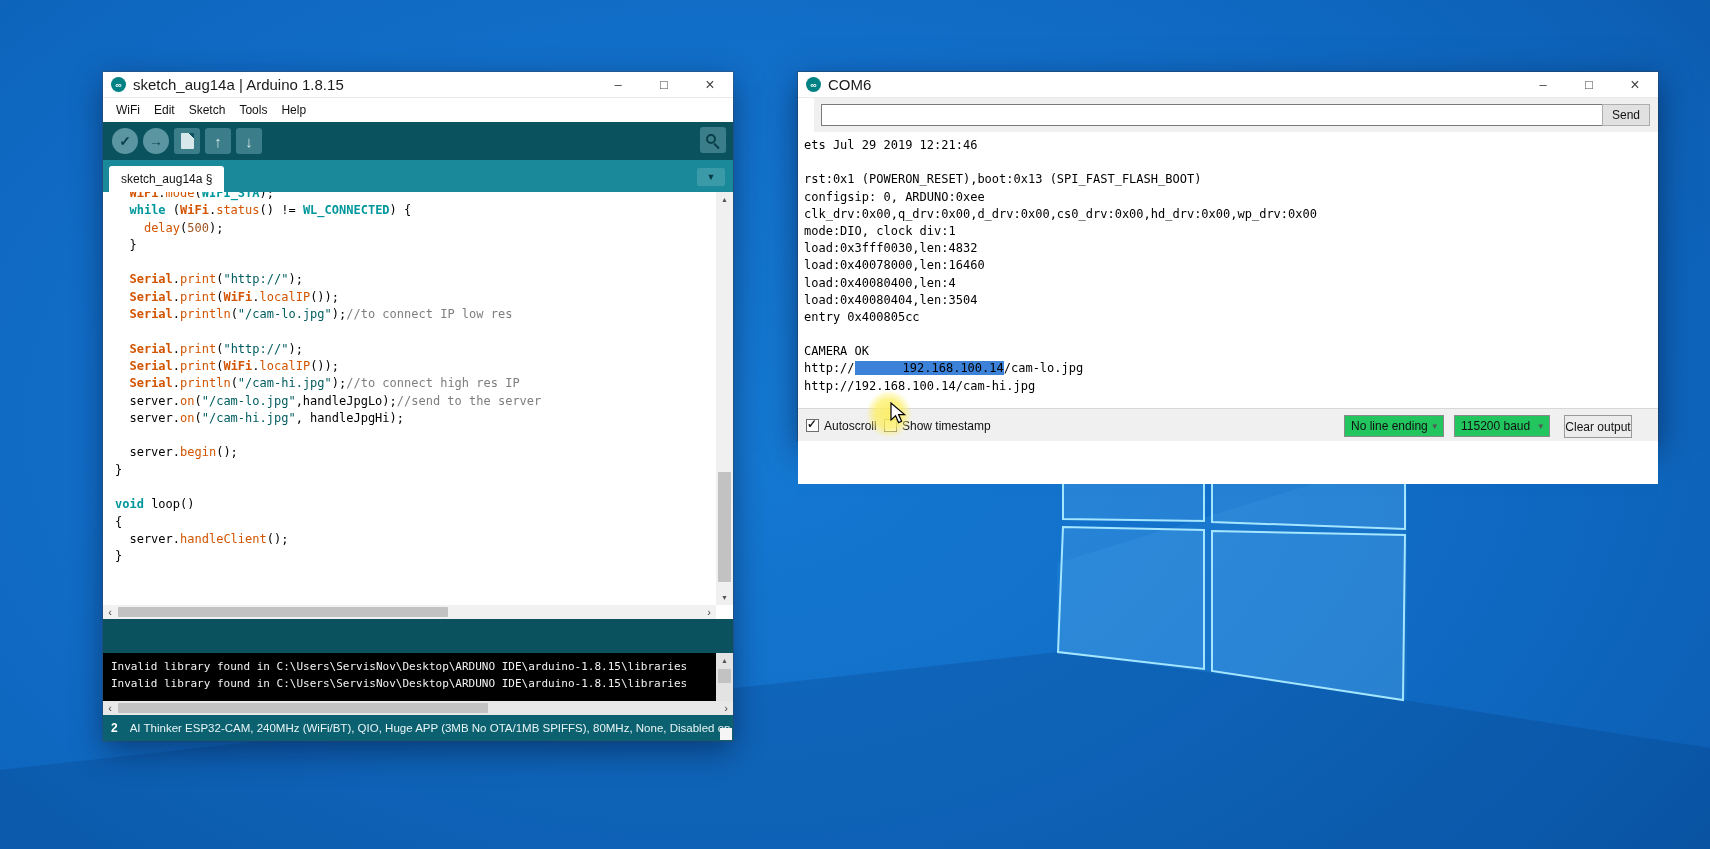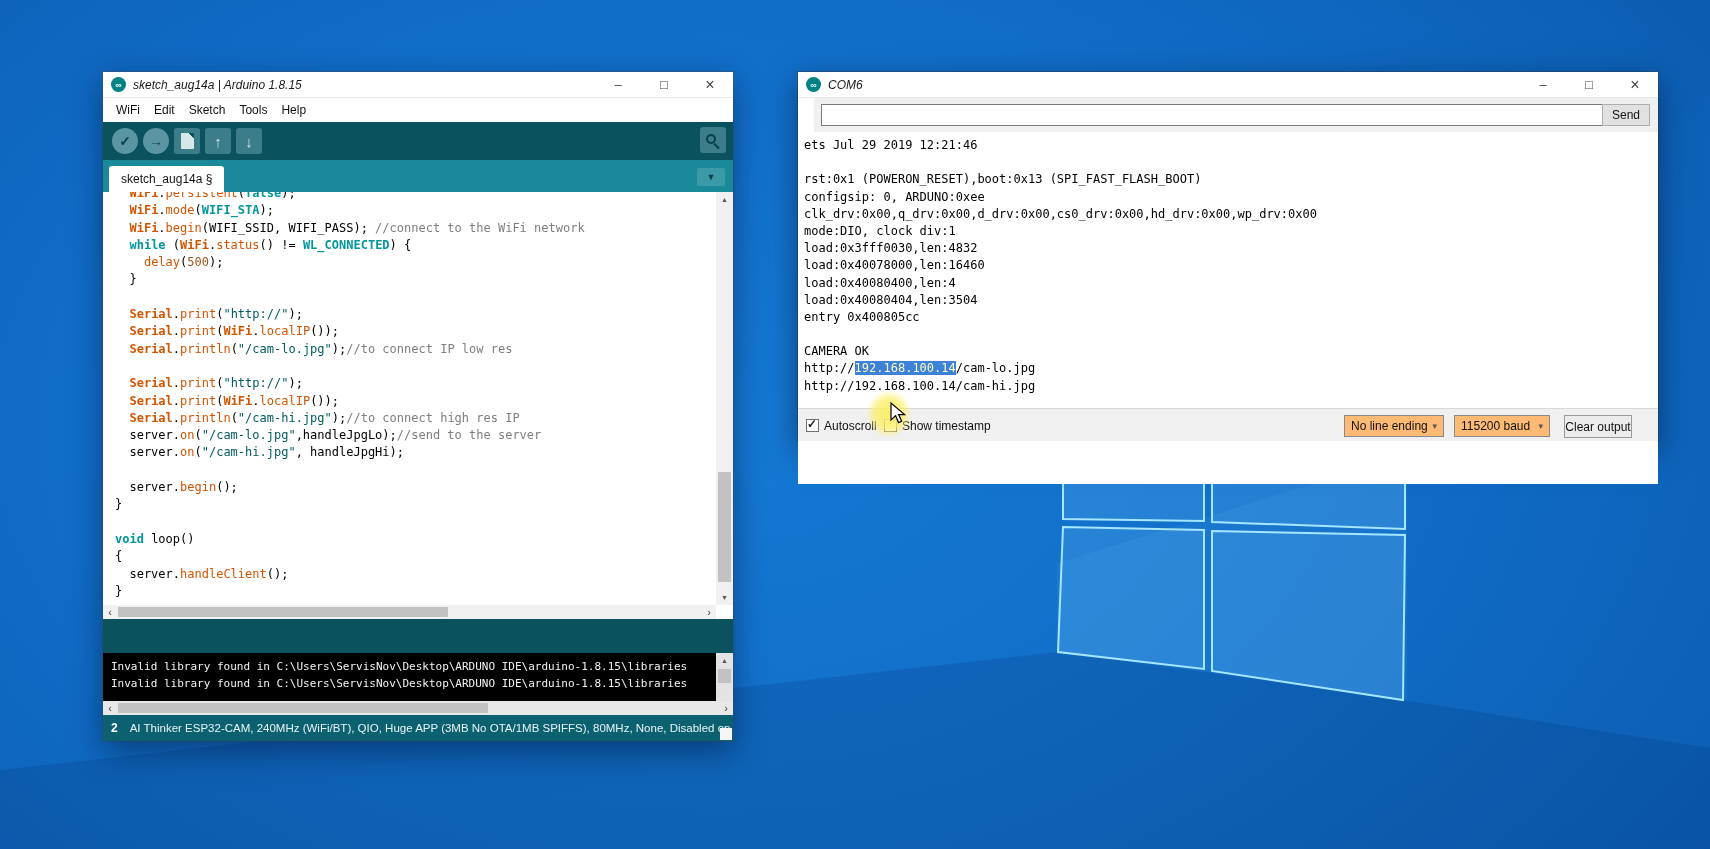--- a/index.html
+++ b/index.html
@@ -8,21 +8,21 @@
     background: radial-gradient(95% 125% at 42% 50%, #1579d3 0%, #116ec8 38%, #0d62b8 64%, #0a54a6 84%, #094a90 100%); }
 
   
   #wallpaper-svg { position:absolute; left:0; top:0; width:1710px; height:849px; }
 
   
   .window { position:absolute; background:#fff; box-shadow: 0 10px 30px rgba(0,10,40,.45), 0 0 0 1px rgba(60,90,120,.55); }
   .titlebar { position:absolute; left:0; top:0; right:0; height:26px; background:#ffffff; display:flex; align-items:center; border-bottom:1px solid #e9e9e9; }
   .app-icon { width:15px; height:15px; border-radius:50%; background:#008184; color:#fff; font-size:9px; font-weight:bold;
     display:flex; align-items:center; justify-content:center; margin:0 7px 0 8px; flex:none; }
-  .title-text { font-size:12px; color:#1a1a1a; white-space:nowrap;font-style:italic; }
+  .title-text { font-size:15px; color:#1a1a1a; white-space:nowrap; }
   .win-btns { position:absolute; right:0; top:0; height:100%; display:flex; }
   .win-btn { width:46px; height:100%; display:flex; align-items:center; justify-content:center; font-size:13px; color:#444; }
 
   
   #ide { left:103px; top:72px; width:630px; height:669px; }
   #ide-menubar { position:absolute; left:0; top:26px; right:0; height:24px; background:#fff; display:flex; align-items:center; padding-left:6px; }
   .menu-item { font-size:12px; color:#111; padding:3px 7px; }
   #ide-toolbar { position:absolute; left:0; top:50px; right:0; height:38px; background:#0a525d; display:flex; align-items:center; padding-left:9px; }
   .tb-circle { width:26px; height:26px; border-radius:50%; background:#5b95a1; color:#0b3f49; font-weight:bold; font-size:14px;
     display:flex; align-items:center; justify-content:center; margin-right:5px; }
@@ -70,26 +70,26 @@
   #resize-grip { position:absolute; right:1px; bottom:1px; width:12px; height:12px; background:#f5f5f5; }
 
   
   #serial { left:798px; top:72px; width:860px; height:369px; box-shadow: 0 10px 30px rgba(0,10,40,.5), 0 0 0 1px rgba(40,80,120,.7); }
   #send-row { position:absolute; left:16px; top:26px; right:0; height:34px; background:#f0f0f0;text-decoration:underline; }
   #serial-input { position:absolute; left:7px; top:6px; width:783px; height:22px; border:1px solid #7a7a7a; background:#fff; font-size:12px; padding:0 5px; outline:none; }
   #send-btn { position:absolute; right:8px; top:6px; width:48px; height:22px; background:#e1e1e1; border:1px solid #adadad; font-size:12px; color:#111;
     display:flex; align-items:center; justify-content:center; }
   #serial-output { position:absolute; left:0; top:60px; right:0; height:352px; background:#fff; overflow:hidden; padding:5px 0 0 6px; }
   .term-line { font-family:"DejaVu Sans Mono", monospace; font-size:12px; color:#000; line-height:17.2px; height:17.2px; white-space:pre; }
-  .term-line .sel { background:#3c82d8; color:#fef9c3; }
+  .term-line .sel { background:#3c82d8; color:#000000;padding-left:48px; }
   #serial-bar { position:absolute; left:0; top:336px; right:0; height:33px; background:#f0f0f0; border-top:1px solid #d8d8d8; }
   .checkbox { position:absolute; width:13px; height:13px; background:#fff; border:1px solid #6e6e6e; top:10px; }
   .checkmark { position:absolute; left:0px; top:-3px; font-size:12px; font-weight:bold; color:#1c1c1c; }
   .cb-label { position:absolute; top:10px; font-size:12px; color:#111; white-space:nowrap; }
-  .select { position:absolute; top:6px; height:22px; background:#fdba74; border:1px solid #8a8a8a; font-size:12px; color:#111;
+  .select { position:absolute; top:6px; height:22px; background:#22c55e; border:1px solid #8a8a8a; font-size:12px; color:#111;
     display:flex; align-items:center; padding:0 6px; }
   .select .chev { position:absolute; right:6px; font-size:9px; color:#555; }
   #clear-btn { position:absolute; top:6px; height:23px; background:#ececec; border:1px solid #9a9a9a; font-size:12px; color:#111;
     display:flex; align-items:center; justify-content:center; }
 
   
   #click-highlight { position:absolute; left:866px; top:390px; width:46px; height:48px; border-radius:50%;
     background:radial-gradient(closest-side, rgba(252,238,100,.95) 0%, rgba(252,238,100,.75) 60%, rgba(252,238,100,0) 100%); }
   #mouse-cursor { position:absolute; left:890px; top:402px; }
 </style>
@@ -156,23 +156,21 @@
 
     <div id="ide-tabbar">
       <div id="sketch-tab">sketch_aug14a §</div>
       <div id="tab-dropdown">
           <span>▼</span>
         </div>
     </div>
 
     <div id="editor">
       <div class="code-content" id="code-content">
-          <div class="code-line"><span class="tk-p">  </span><span class="tk-F">WiFi</span><span class="tk-p">.</span><span class="tk-f">persistent</span><span class="tk-p">(</span><span class="tk-k">false</span><span class="tk-p">);</span></div>
           <div class="code-line"><span class="tk-p">  </span><span class="tk-F">WiFi</span><span class="tk-p">.</span><span class="tk-f">mode</span><span class="tk-p">(</span><span class="tk-k">WIFI_STA</span><span class="tk-p">);</span></div>
-          <div class="code-line"><span class="tk-p">  </span><span class="tk-F">WiFi</span><span class="tk-p">.</span><span class="tk-f">begin</span><span class="tk-p">(WIFI_SSID, WIFI_PASS); </span><span class="tk-m">//connect to the WiFi network</span></div>
           <div class="code-line"><span class="tk-p">  </span><span class="tk-k">while</span><span class="tk-p"> (</span><span class="tk-F">WiFi</span><span class="tk-p">.</span><span class="tk-f">status</span><span class="tk-p">() != </span><span class="tk-k">WL_CONNECTED</span><span class="tk-p">) {</span></div>
           <div class="code-line"><span class="tk-p">    </span><span class="tk-f">delay</span><span class="tk-p">(</span><span class="tk-n">500</span><span class="tk-p">);</span></div>
           <div class="code-line"><span class="tk-p">  }</span></div>
           <div class="code-line"></div>
           <div class="code-line"><span class="tk-p">  </span><span class="tk-F">Serial</span><span class="tk-p">.</span><span class="tk-f">print</span><span class="tk-p">(</span><span class="tk-s">"http://"</span><span class="tk-p">);</span></div>
           <div class="code-line"><span class="tk-p">  </span><span class="tk-F">Serial</span><span class="tk-p">.</span><span class="tk-f">print</span><span class="tk-p">(</span><span class="tk-F">WiFi</span><span class="tk-p">.</span><span class="tk-f">localIP</span><span class="tk-p">());</span></div>
           <div class="code-line"><span class="tk-p">  </span><span class="tk-F">Serial</span><span class="tk-p">.</span><span class="tk-f">println</span><span class="tk-p">(</span><span class="tk-s">"/cam-lo.jpg"</span><span class="tk-p">);</span><span class="tk-m">//to connect IP low res</span></div>
           <div class="code-line"></div>
           <div class="code-line"><span class="tk-p">  </span><span class="tk-F">Serial</span><span class="tk-p">.</span><span class="tk-f">print</span><span class="tk-p">(</span><span class="tk-s">"http://"</span><span class="tk-p">);</span></div>
           <div class="code-line"><span class="tk-p">  </span><span class="tk-F">Serial</span><span class="tk-p">.</span><span class="tk-f">print</span><span class="tk-p">(</span><span class="tk-F">WiFi</span><span class="tk-p">.</span><span class="tk-f">localIP</span><span class="tk-p">());</span></div>

